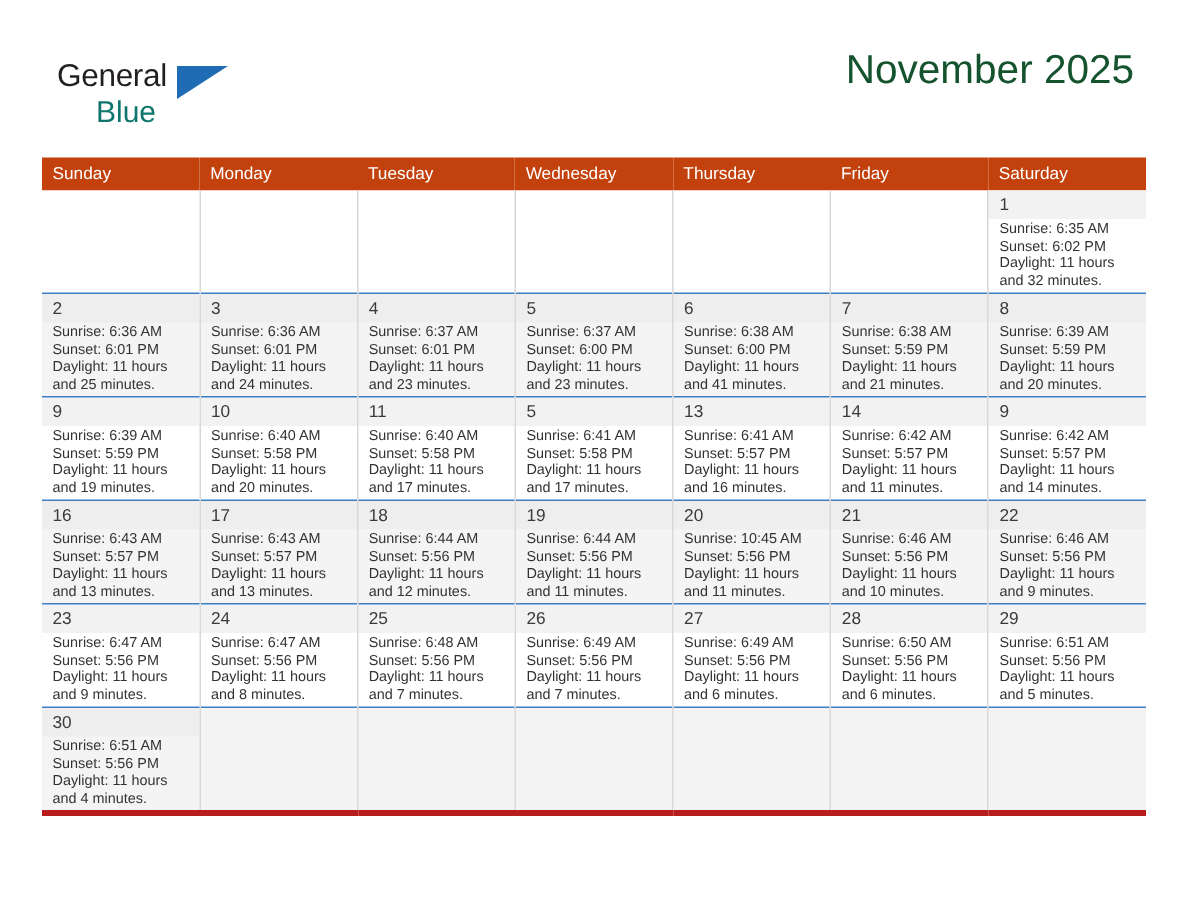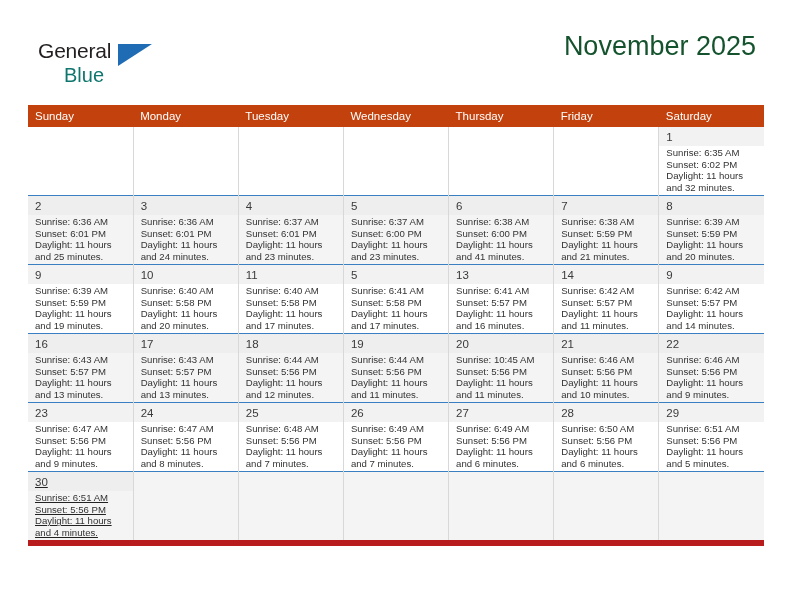--- a/index.html
+++ b/index.html
@@ -113,22 +113,21 @@
     border-left: 1px solid #d8d8d8;
     background: #ffffff;
   }
   .calendar td:first-child {
     border-left: none;
   }
   .calendar tr:first-child td {
     border-top: none;
   }
   .calendar tr.last-row td {
-    border-bottom: 6px solid #b91c1c;
-    text-decoration: underline;
+    border-bottom: 4px solid #b91c1c;
   }
   td.shaded {
     background: #f4f4f4;
   }
   .daynum {
     display: block;
     font-size: 11.5px;
     color: #3a3a3a;
     padding: 3px 0 2px 7px;
     line-height: 14px;

